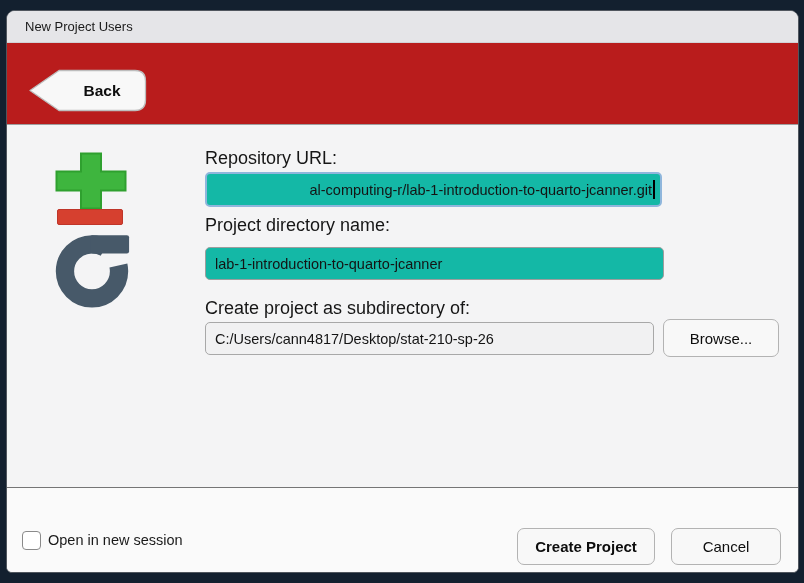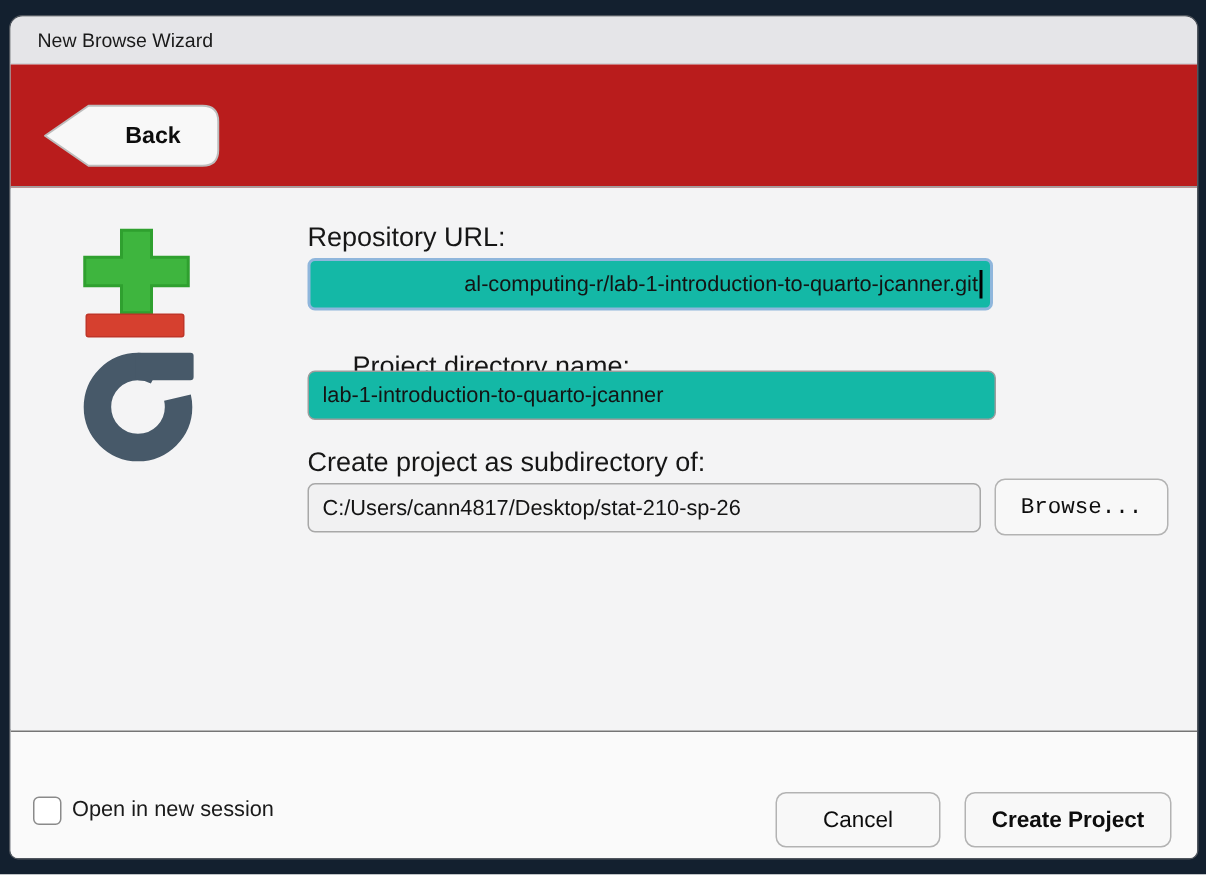--- a/index.html
+++ b/index.html
@@ -37,40 +37,40 @@
                 border:1px solid #9d9d9d; border-radius:5px; font-size:14.5px;
                 display:flex; align-items:center; padding:0 9px; white-space:nowrap; overflow:hidden; }
   .text-input.focused { border:2px solid #8fb6dc; height:35px; justify-content:flex-end; padding:0 5px 0 0; }
   .text-input.readonly { background:#f1f1f2; border-color:#a8a8a8; }
   .caret { display:inline-block; width:2px; height:19px; background:#000; margin-left:1px; flex:0 0 auto; }
   .val { white-space:nowrap; }
 
   .btn { background:#f8f8f8; border:1px solid #b3b3b3; border-radius:7px;
          font-family:"Liberation Sans", sans-serif; font-size:15px; color:#0d0d0d;
          display:flex; align-items:center; justify-content:center; cursor:default; }
-  .browse-btn { position:absolute; left:656px; top:193px; width:116px; height:38px;font-family:Liberation Mono, monospace; }
+  .browse-btn { position:absolute; left:656px; top:193px; width:116px; height:38px; }
 
   .footer { position:absolute; left:0; top:476px; width:100%; height:87px;
             background:#fafafa; border-top:1px solid #757575;padding-left:41px; }
   .checkbox-row { position:absolute; left:15px; top:41px; height:22px; display:flex; align-items:center; }
   .checkbox { width:19px; height:19px; background:#fff; border:1px solid #8a8a8a;
               border-radius:4px; flex:0 0 auto; }
   .checkbox-label { margin-left:7px; font-size:14.5px; color:#1a1a1a; }
   .footer-actions { position:absolute; right:17px; top:40px; display:flex; gap:16px; }
   .create-btn { min-width:138px; height:37px; font-weight:bold; }
   .cancel-btn { min-width:110px; height:37px; }
 </style>
 </head>
 <body>
 
 <div class="frame">
   <div class="window">
 
     <div class="titlebar">
-      <span>New Browse Wizard</span>
+      <span>New Project Users</span>
     </div>
 
     <div class="header">
       <div class="back-btn">
         <svg width="119" height="43" viewBox="0 0 119 43">
           <path d="M31 1.5 H107 Q117.5 1.5 117.5 12 V31 Q117.5 41.5 107 41.5 H31 L2 21.5 Z" fill="#f8f8f8" stroke="#bdbdbd" stroke-width="1.3" stroke-linejoin="round"></path>
         </svg>
         <span class="back-label">Back</span>
       </div>
     </div>
@@ -87,38 +87,38 @@
           <rect x="48" y="10.5" width="44.5" height="21" rx="2.5" fill="#475969"></rect>
         </svg>
       </div>
 
       <div class="field-label" style="top:22px;">Repository URL:</div>
       <div class="text-input focused" style="top:46px; width:457px;">
         <span class="val">al-computing-r/lab-1-introduction-to-quarto-jcanner.git</span>
         <span class="caret"></span>
       </div>
 
-      <div class="field-label" style="top:108px;margin-left:30px;">Project directory name:</div>
+      <div class="field-label" style="top:89px;">Project directory name:</div>
       <div class="text-input" style="top:121px; width:459px;">
         <span class="val">lab-1-introduction-to-quarto-jcanner</span>
       </div>
 
       <div class="field-label" style="top:172px;">Create project as subdirectory of:</div>
       <div class="text-input readonly" style="top:196px; width:449px;">
         <span class="val">C:/Users/cann4817/Desktop/stat-210-sp-26</span>
       </div>
       <button class="btn browse-btn">Browse...</button>
 
     </div>
 
     <div class="footer">
       <div class="checkbox-row">
         <div class="checkbox" role="checkbox" aria-checked="false"></div>
         <span class="checkbox-label">Open in new session</span>
       </div>
       <div class="footer-actions">
+        <button class="btn create-btn">Create Project</button>
         <button class="btn cancel-btn">Cancel</button>
-        <button class="btn create-btn">Create Project</button>
       </div>
     </div>
 
   </div>
 </div>
 
 </body></html>

